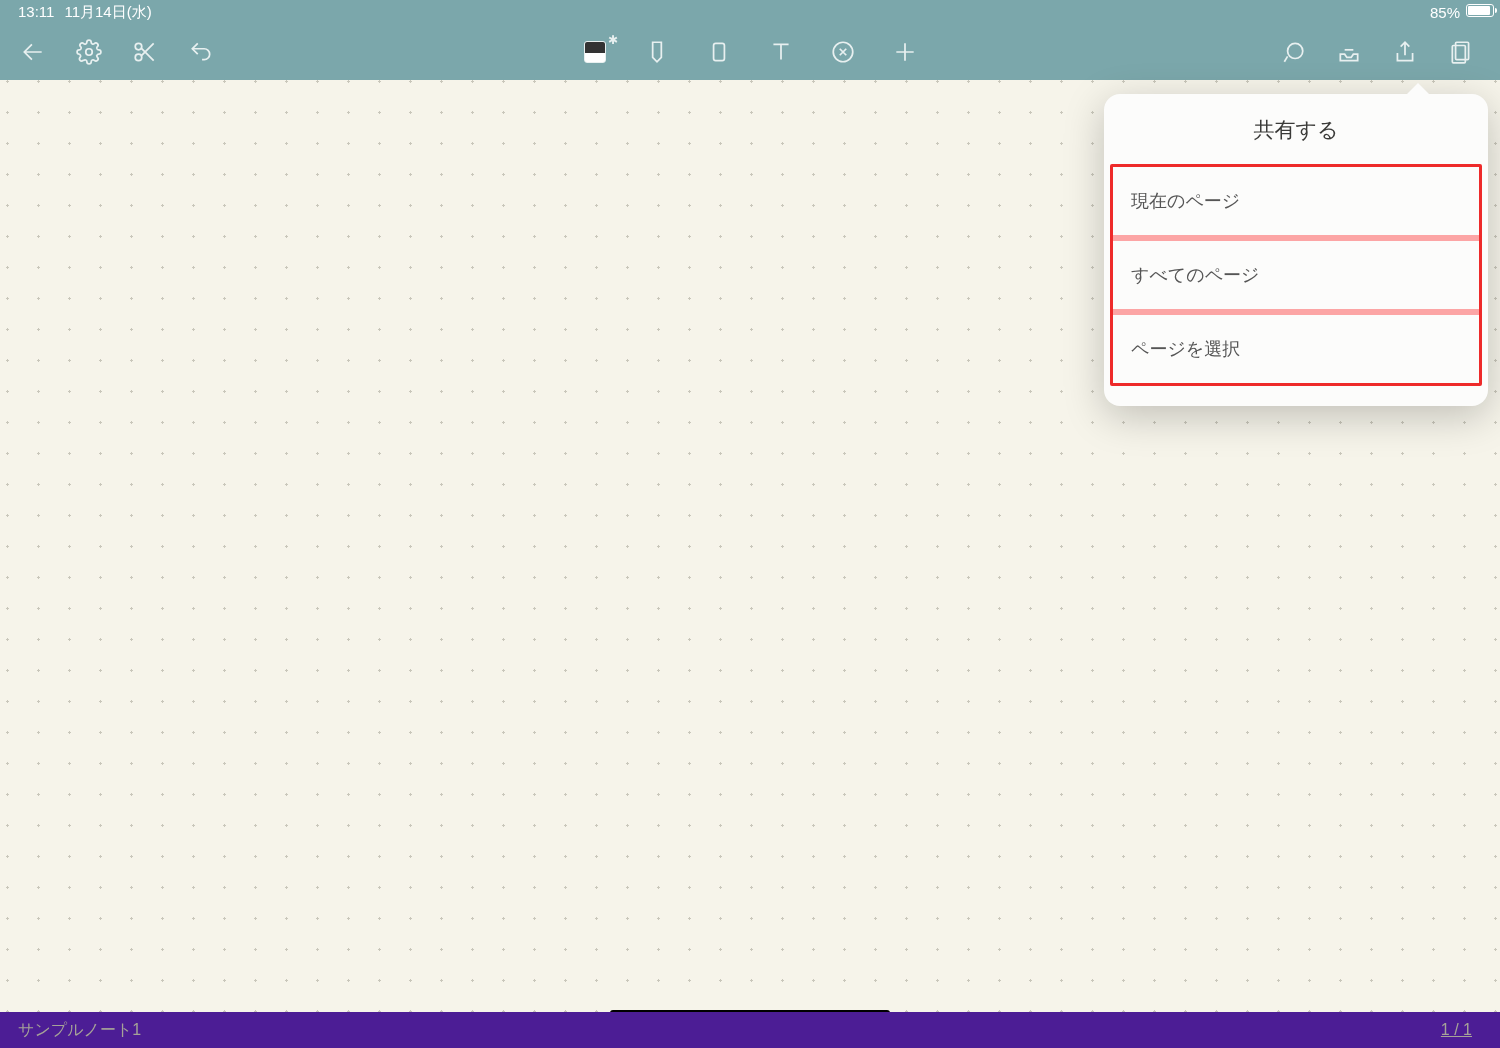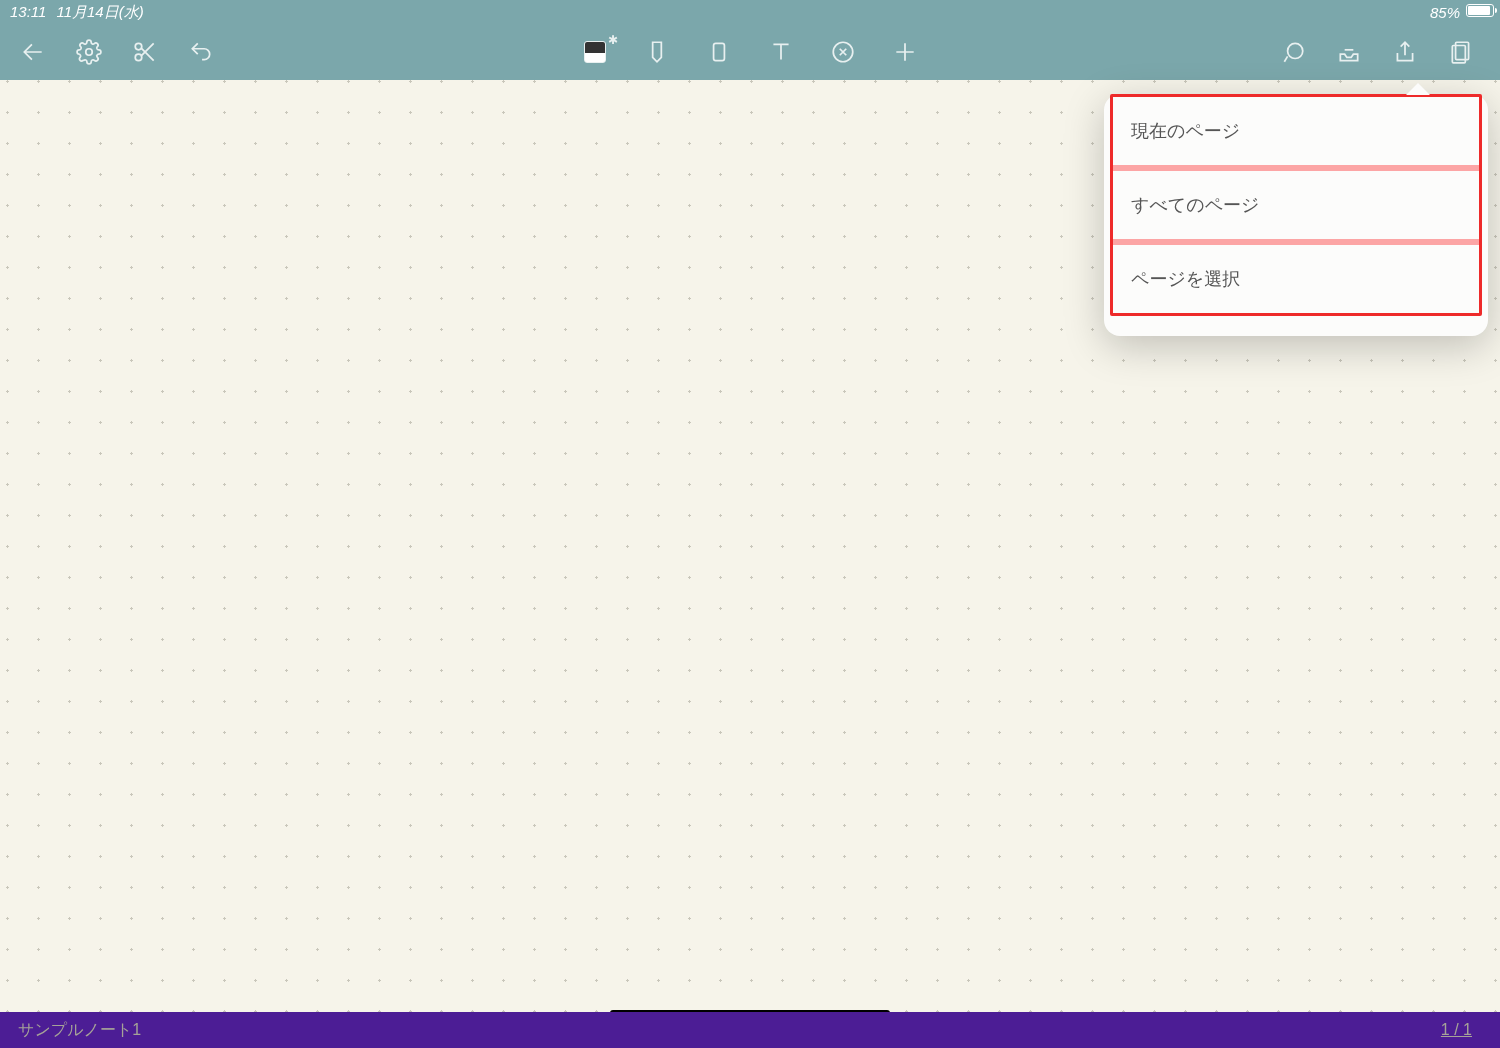--- a/index.html
+++ b/index.html
@@ -7,23 +7,22 @@
   body { background: #f4f2e8; position: relative; }
 
   
   .status-bar {
     height: 24px;
     background: #7ba7ab;
     color: #fff;
     display: flex;
     align-items: center;
     font-size: 15px;
-    padding: 0 10px;
+    padding: 0 18px;
     position: relative;
-    font-style: italic;
   }
   .status-left { display: flex; gap: 10px; font-weight: 500;}
   .status-right { position: absolute; right: 6px; display: flex; align-items: flex-start; gap: 6px; }
   .battery-icon { width: 28px; height: 13px; border: 1.5px solid #fff; border-radius: 3px; position: relative; }
   .battery-icon::after { content:""; position:absolute; right:-4px; top:3px; width:2px; height:5px; background:#fff; border-radius:0 2px 2px 0;}
   .battery-fill { position:absolute; left:1px; top:1px; bottom:1px; width:85%; background:#fff; border-radius:1px;}
 
   
   .toolbar {
     height: 56px;
@@ -227,20 +226,21 @@
           <rect x="7" y="3" width="12" height="16" rx="1"></rect>
           <rect x="4" y="6" width="12" height="16" rx="1"></rect>
         </svg>
     </div>
   </div>
 </div>
 
 <div class="canvas"></div>
 
 <div class="popover">
+  <div class="popover-title">共有する</div>
   <div class="popover-list">
     <div class="popover-item">現在のページ</div>
     <div class="popover-item">すべてのページ</div>
     <div class="popover-item">ページを選択</div>
   </div>
 </div>
 
 <div class="home-indicator"></div>
 
 <div class="bottom-bar">

